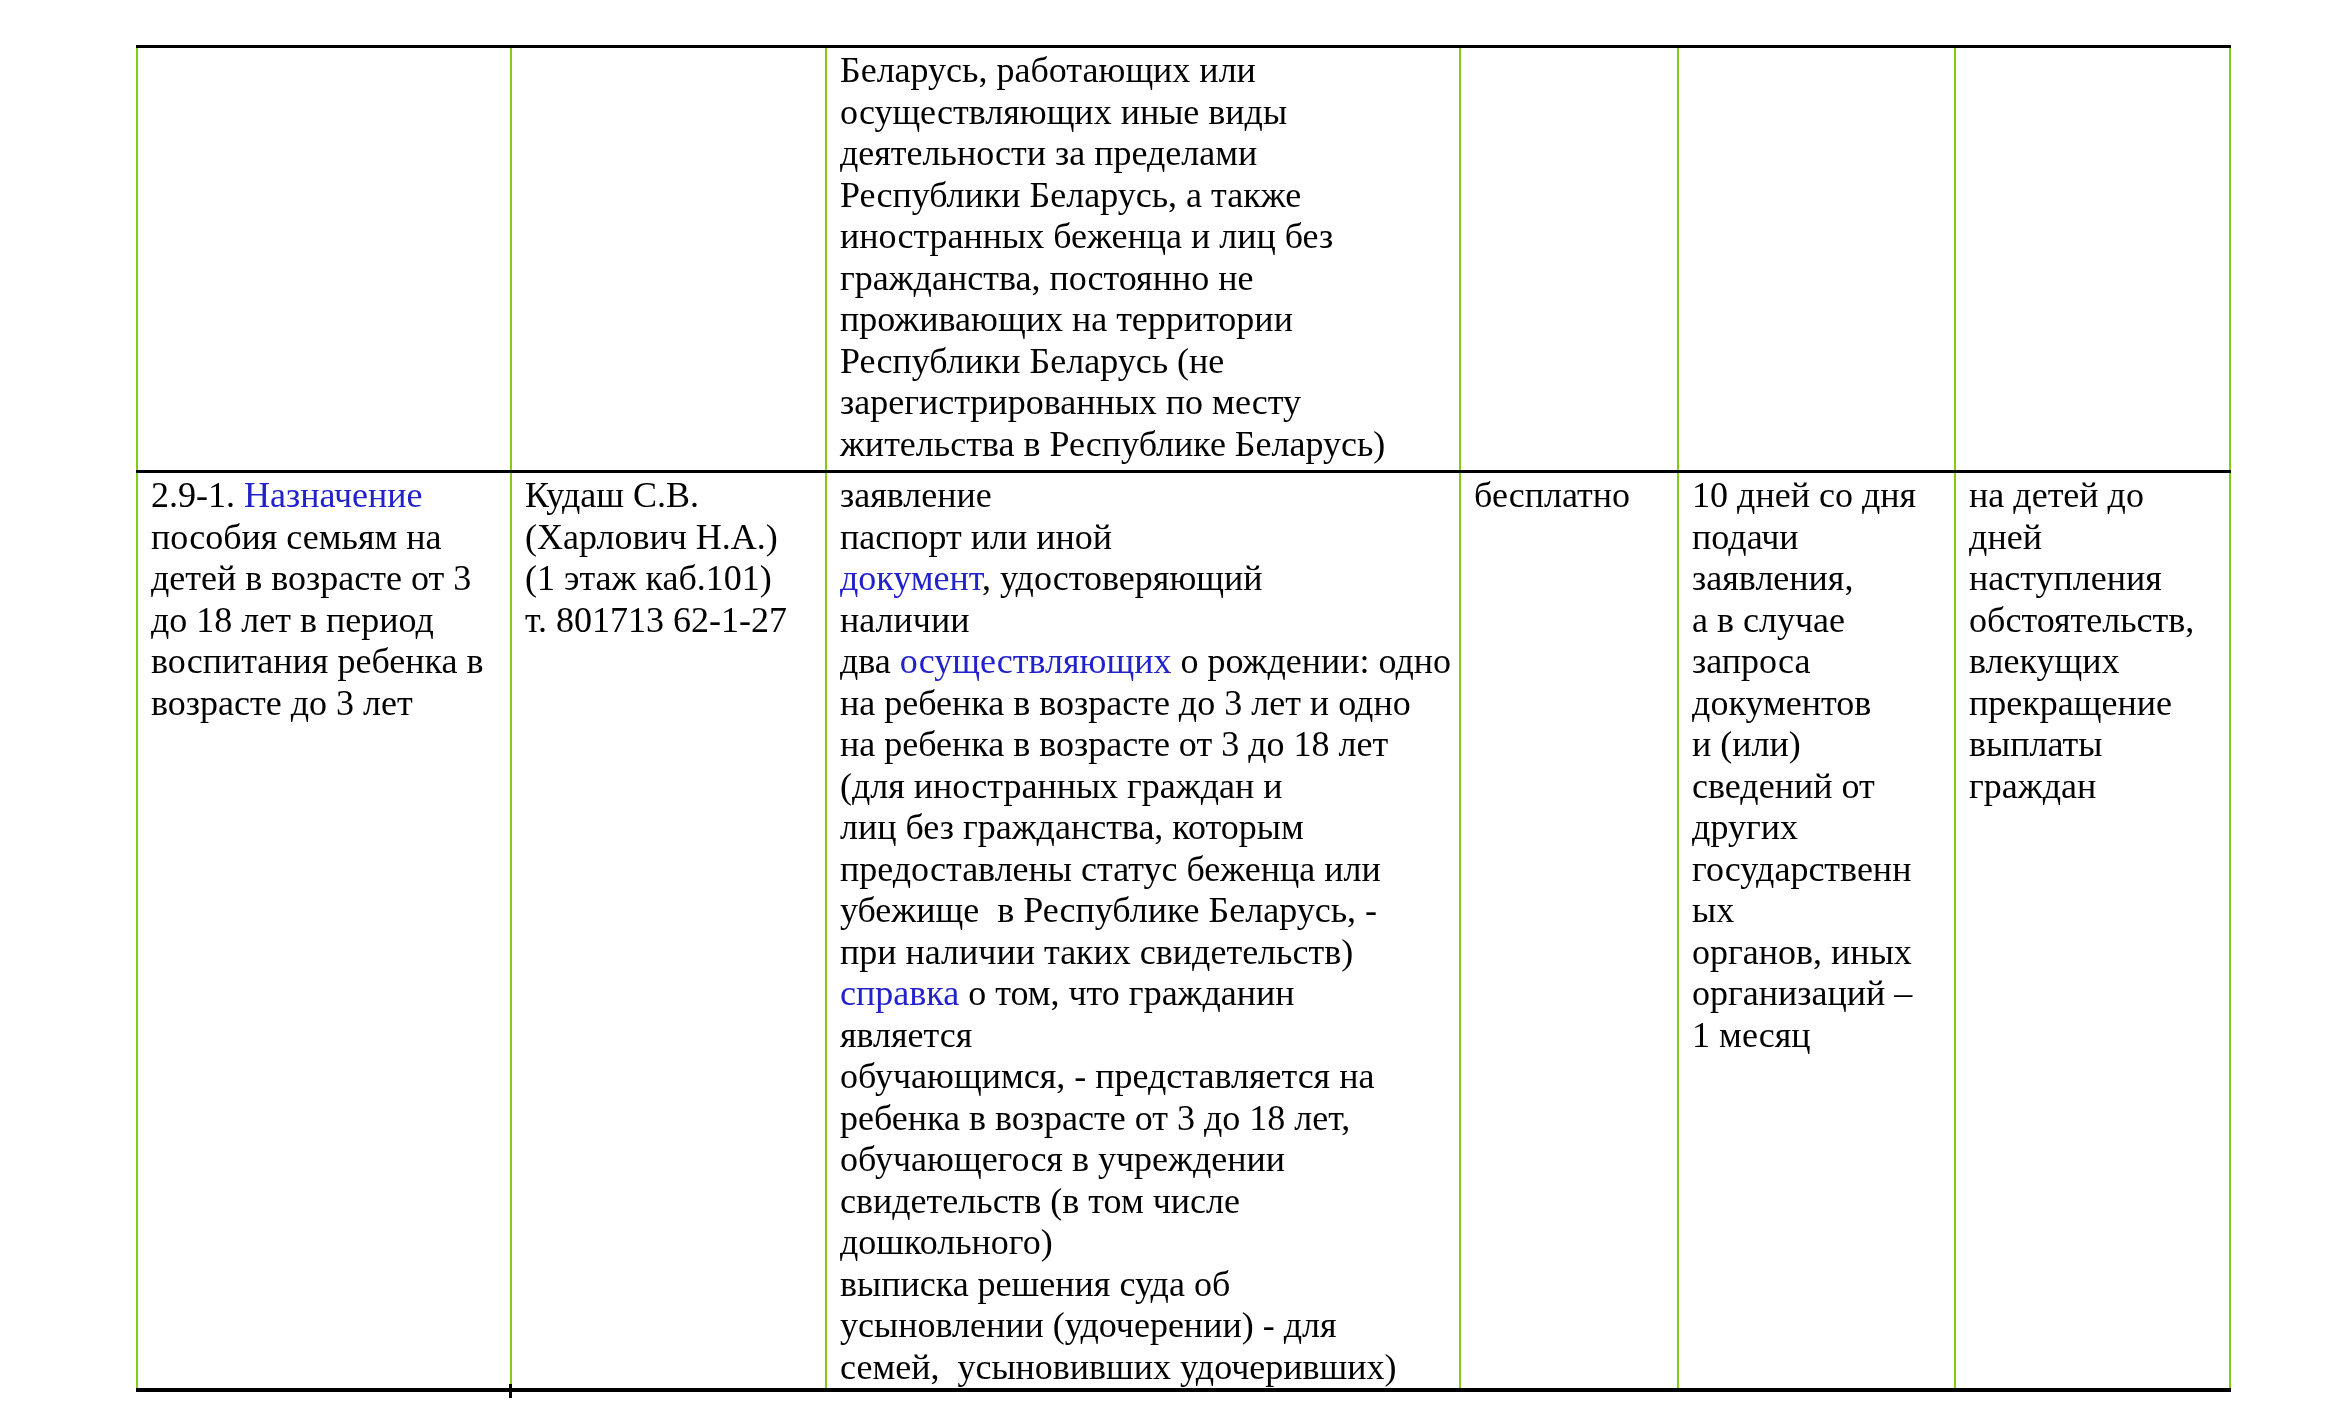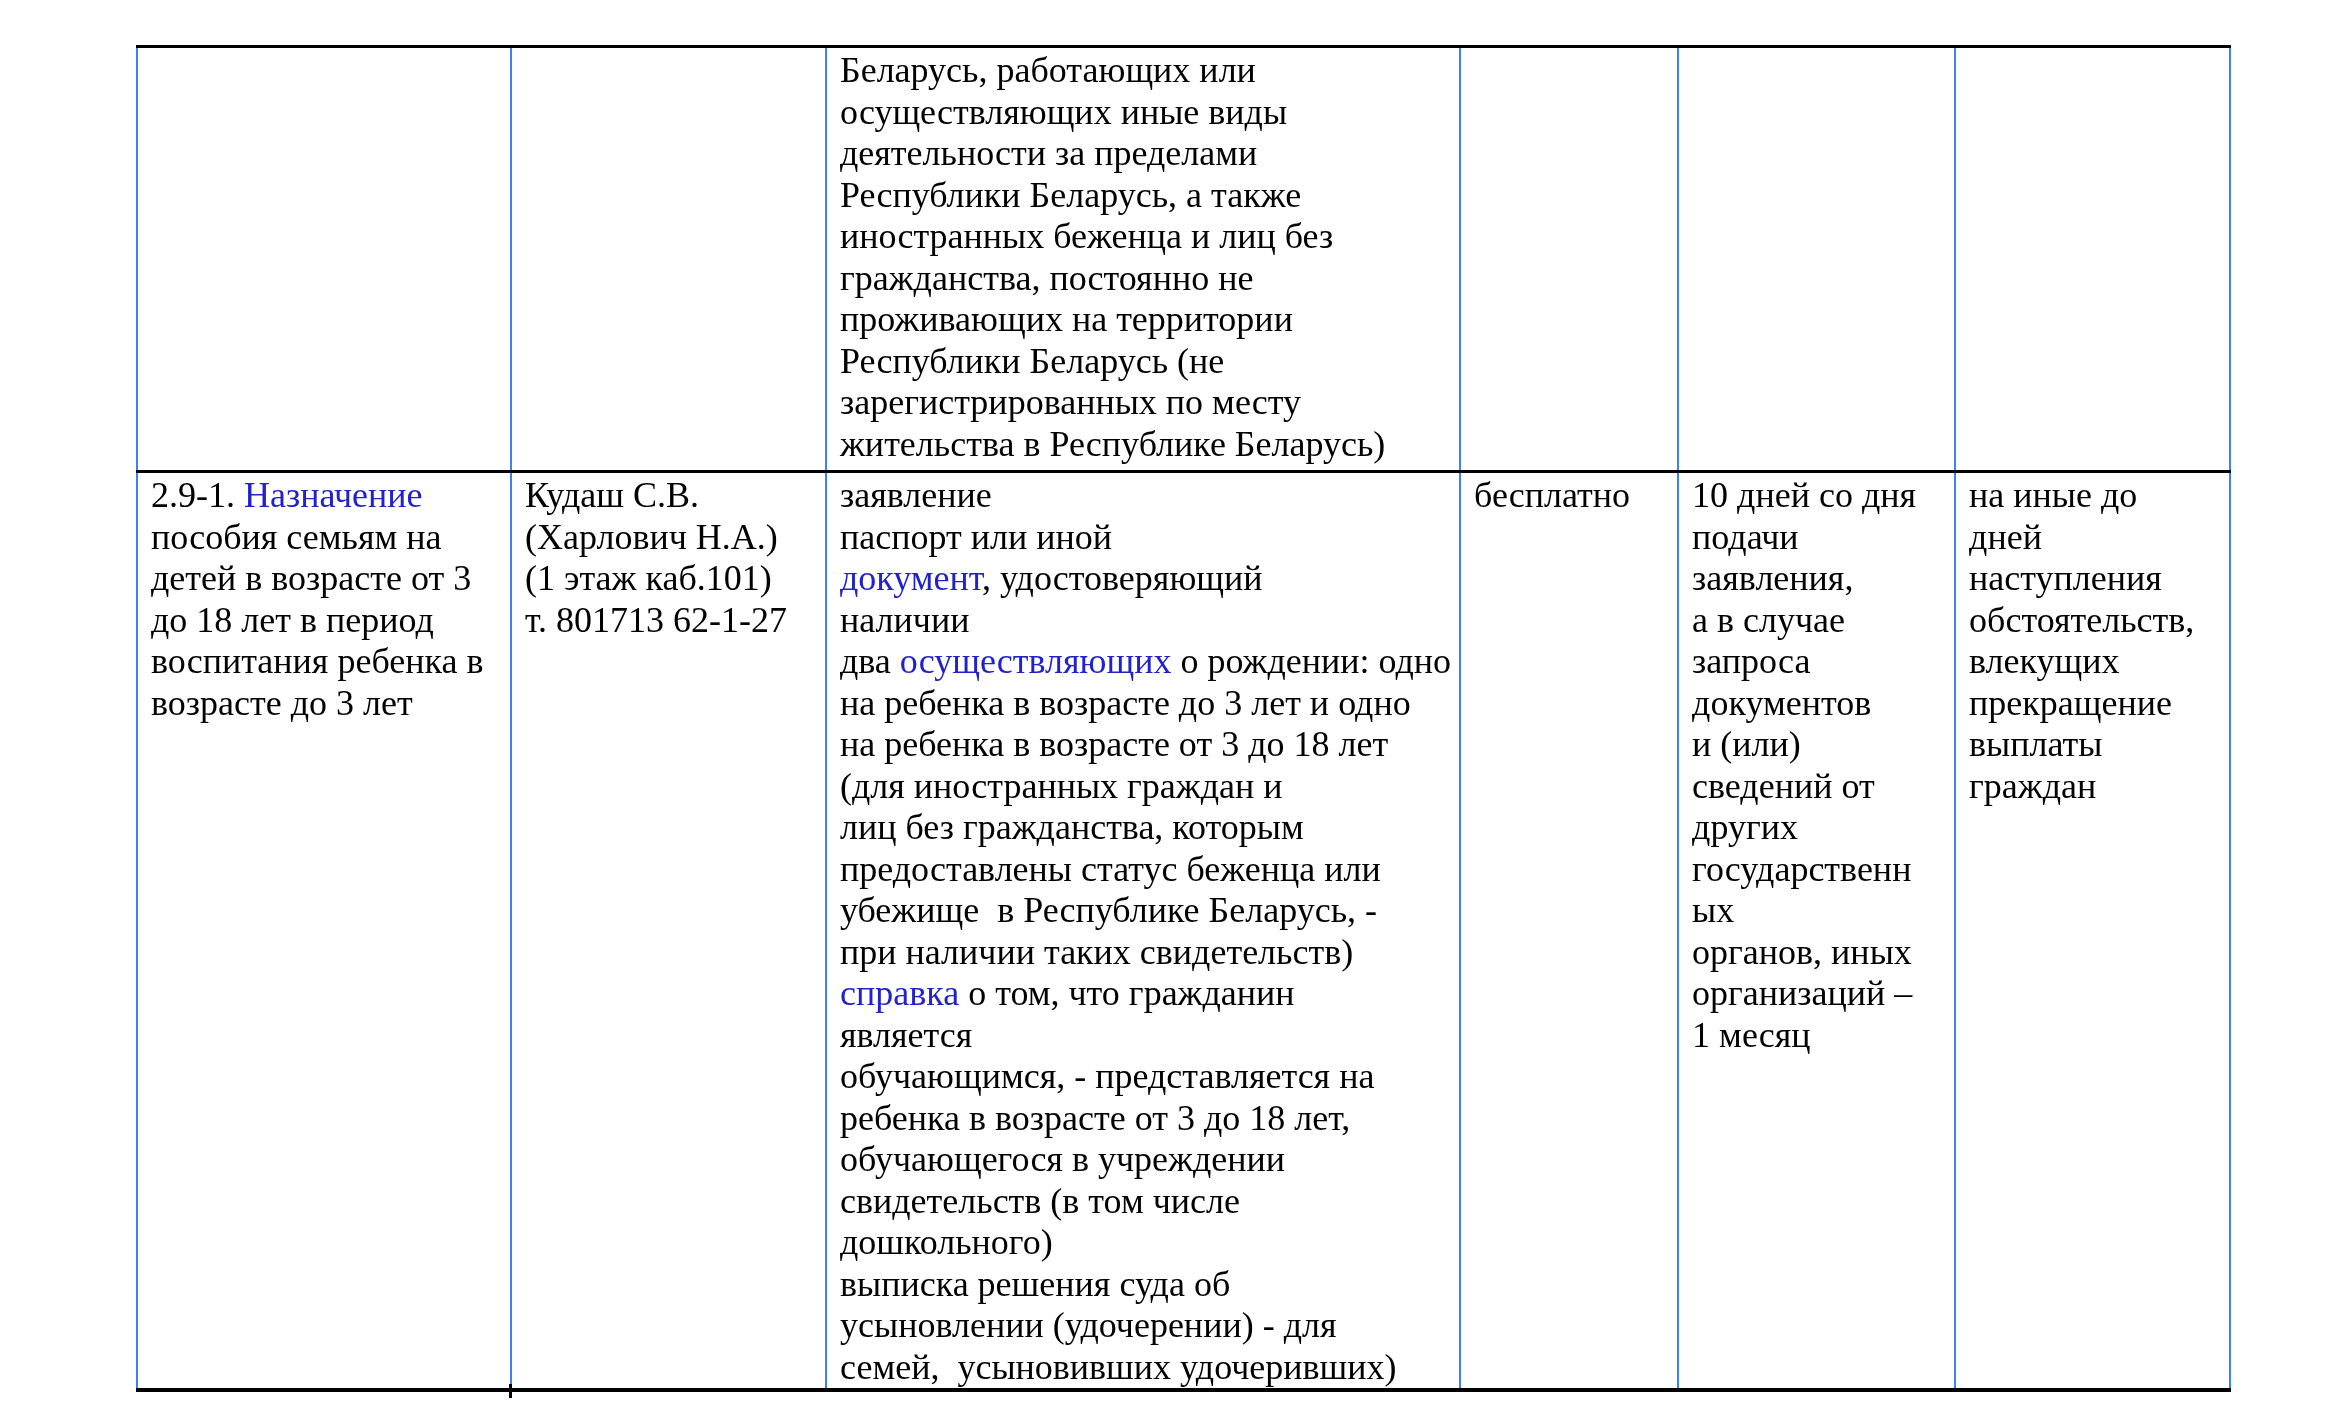--- a/index.html
+++ b/index.html
@@ -20,21 +20,21 @@
     border-radius: 19px;
   }
   table.doc-table {
     position: absolute;
     left: 136px;
     top: 45px;
     border-collapse: collapse;
     table-layout: fixed;
   }
   table.doc-table td {
-    border: 2px solid #3b82f6;
+    border: 2px solid #84cc16;
     vertical-align: top;
     padding: 2px 8px 0 13px;
     font-size: 36px;
     line-height: 41.5px;
     overflow: hidden;
   }
   tr.row-cont td {
     border-top: 3px solid #000000;
     border-bottom: 3px solid #000000;
     height: 420px;
@@ -139,21 +139,21 @@
             <div class="line"><span>и (или)</span></div>
             <div class="line"><span>сведений от</span></div>
             <div class="line"><span>других</span></div>
             <div class="line"><span>государственн</span></div>
             <div class="line"><span>ых</span></div>
             <div class="line"><span>органов, иных</span></div>
             <div class="line"><span>организаций –</span></div>
             <div class="line"><span>1 месяц</span></div>
           </td>
         <td>
-            <div class="line"><span>на иные до</span></div>
+            <div class="line"><span>на детей до</span></div>
             <div class="line"><span>дней</span></div>
             <div class="line"><span>наступления</span></div>
             <div class="line"><span>обстоятельств,</span></div>
             <div class="line"><span>влекущих</span></div>
             <div class="line"><span>прекращение</span></div>
             <div class="line"><span>выплаты</span></div>
             <div class="line"><span>граждан</span></div>
           </td>
       </tr>
     </tbody>

